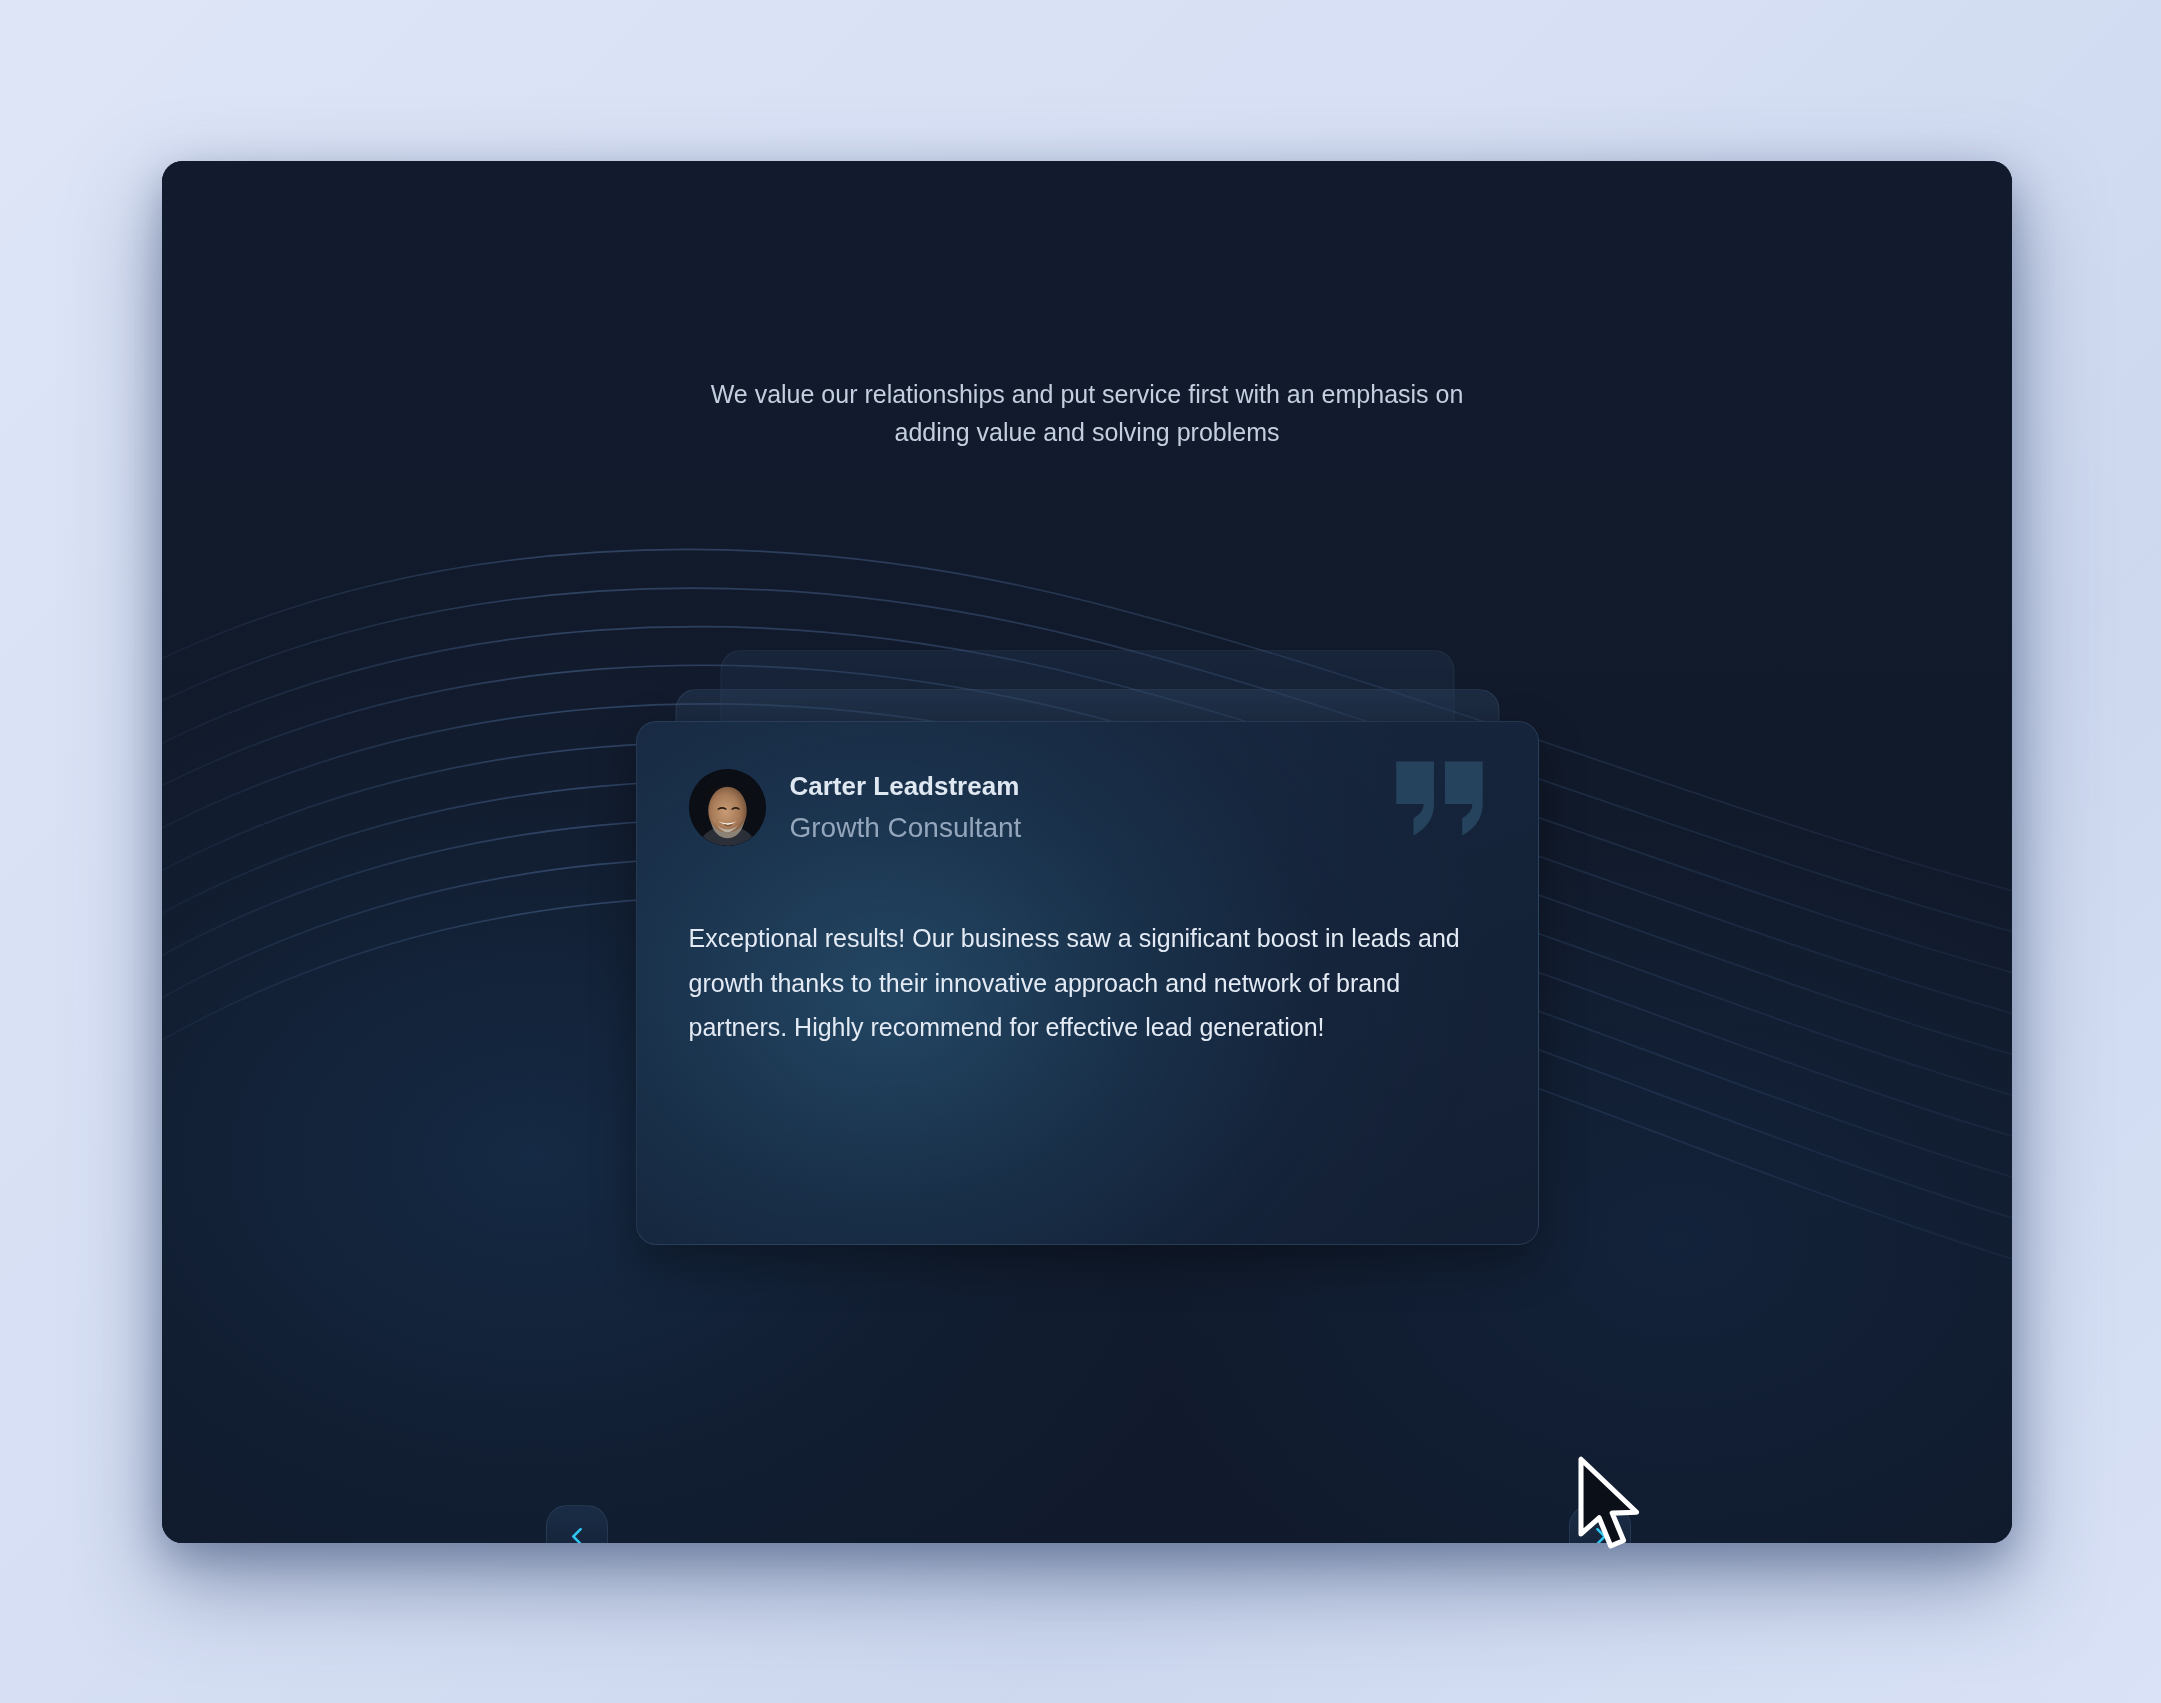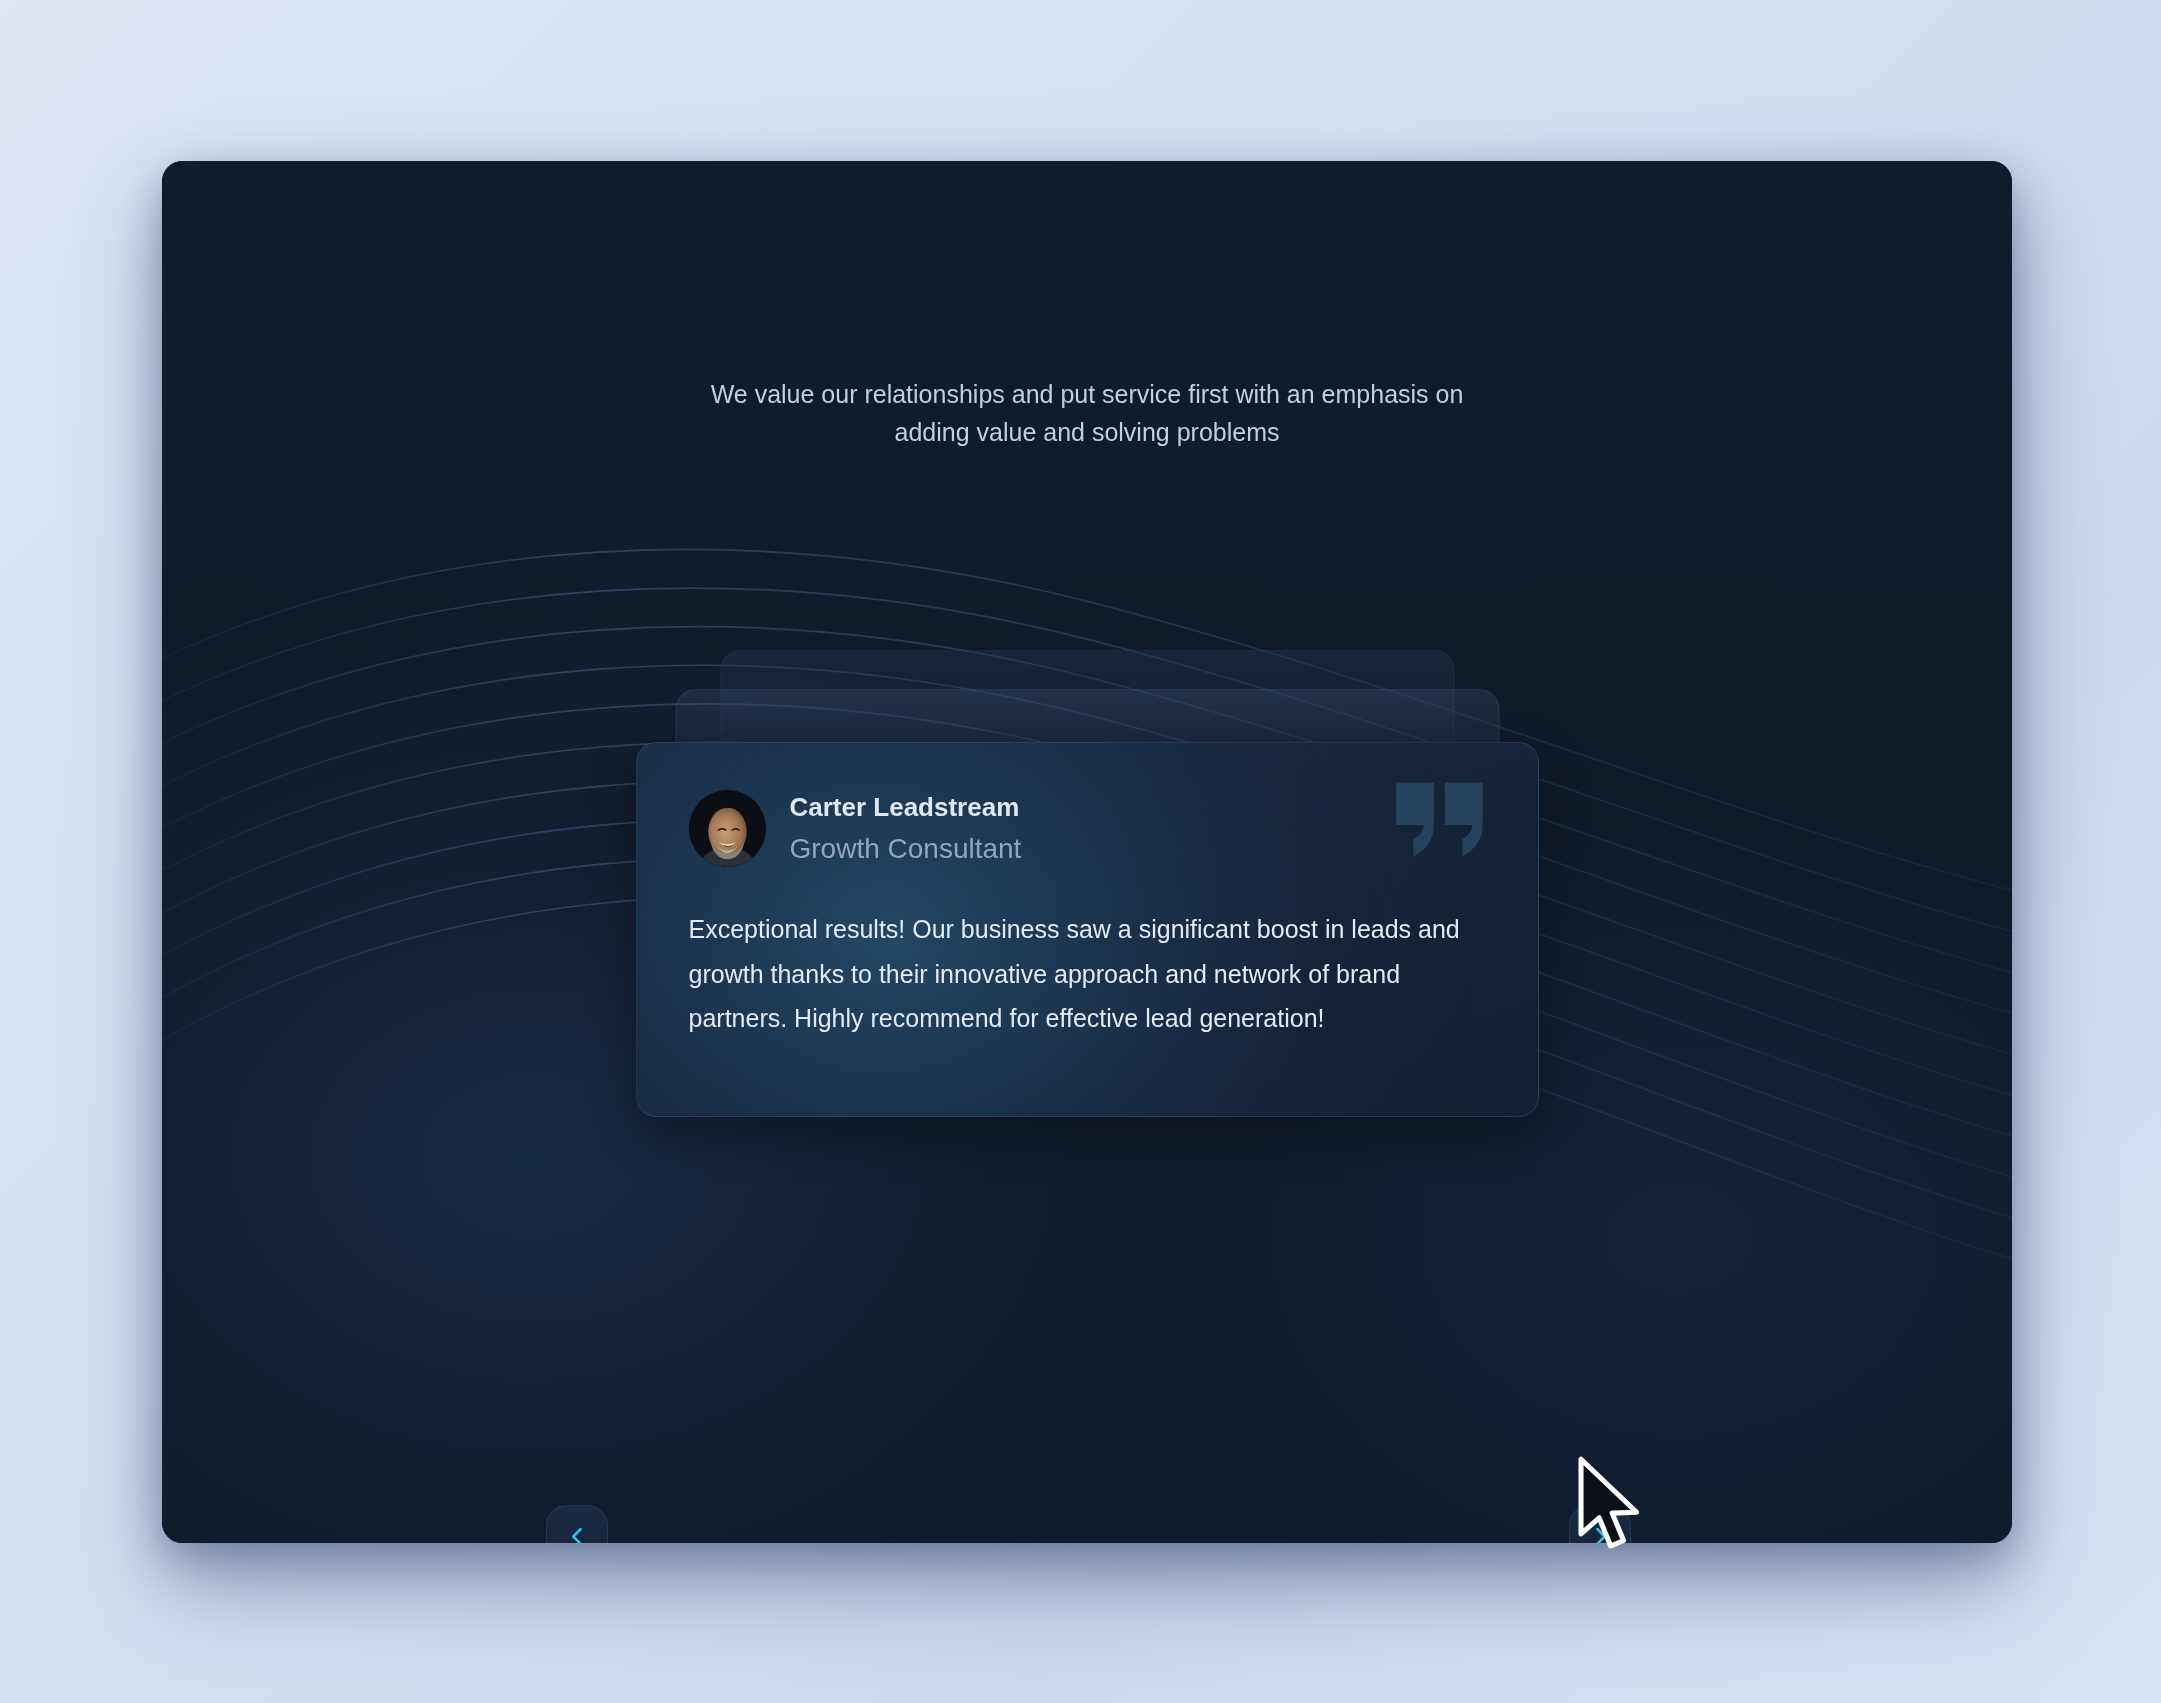--- a/index.html
+++ b/index.html
@@ -105,23 +105,23 @@
     transform: translateX(-50%);
     top: 39px;
     border-color: rgba(160,195,235,0.115);
     background: linear-gradient(180deg, rgba(52,76,108,0.36) 0%, rgba(30,48,74,0.18) 100%);
   }
 
   .testimonial-card {
     position: absolute;
     left: 50%;
     transform: translateX(-50%);
-    top: 92px;
+    top: 71px;
     width: 903px;
-    height: 375px;
+    height: 524px;
     border-radius: 20.5px;
     border: 0.8px solid rgba(125,165,205,0.17);
     background:
       radial-gradient(ellipse 600px 489px at 28% 52%, rgba(38,78,108,0.82) 0%, rgba(28,58,86,0.55) 42%, rgba(20,38,62,0.30) 72%, rgba(18,30,50,0.22) 100%),
       linear-gradient(160deg, #1a2b44 0%, #16253c 45%, #131f34 100%);
     box-shadow: 0 17.4px 47px rgba(0,0,0,0.33);
     overflow: hidden;
   }
 
   .card-inner { position: relative; height: 100%; padding: 47px 54px 0 52px; }
@@ -156,21 +156,21 @@
     position: absolute;
     right: 49px;
     top: 38px;
     width: 96px;
     height: 77px;
     opacity: 0.95;
   }
   .quote-mark svg { display:block; width:100%; height:100%; }
 
   .quote-text {
-    margin-top: 40px;
+    margin-top: 70px;
     font-size: 25px;
     line-height: 1.78;
     font-weight: 400;
     color: #e3eaf4;
     max-width: 797px;
   }
 
   
   .nav-btn {
     position: absolute;

